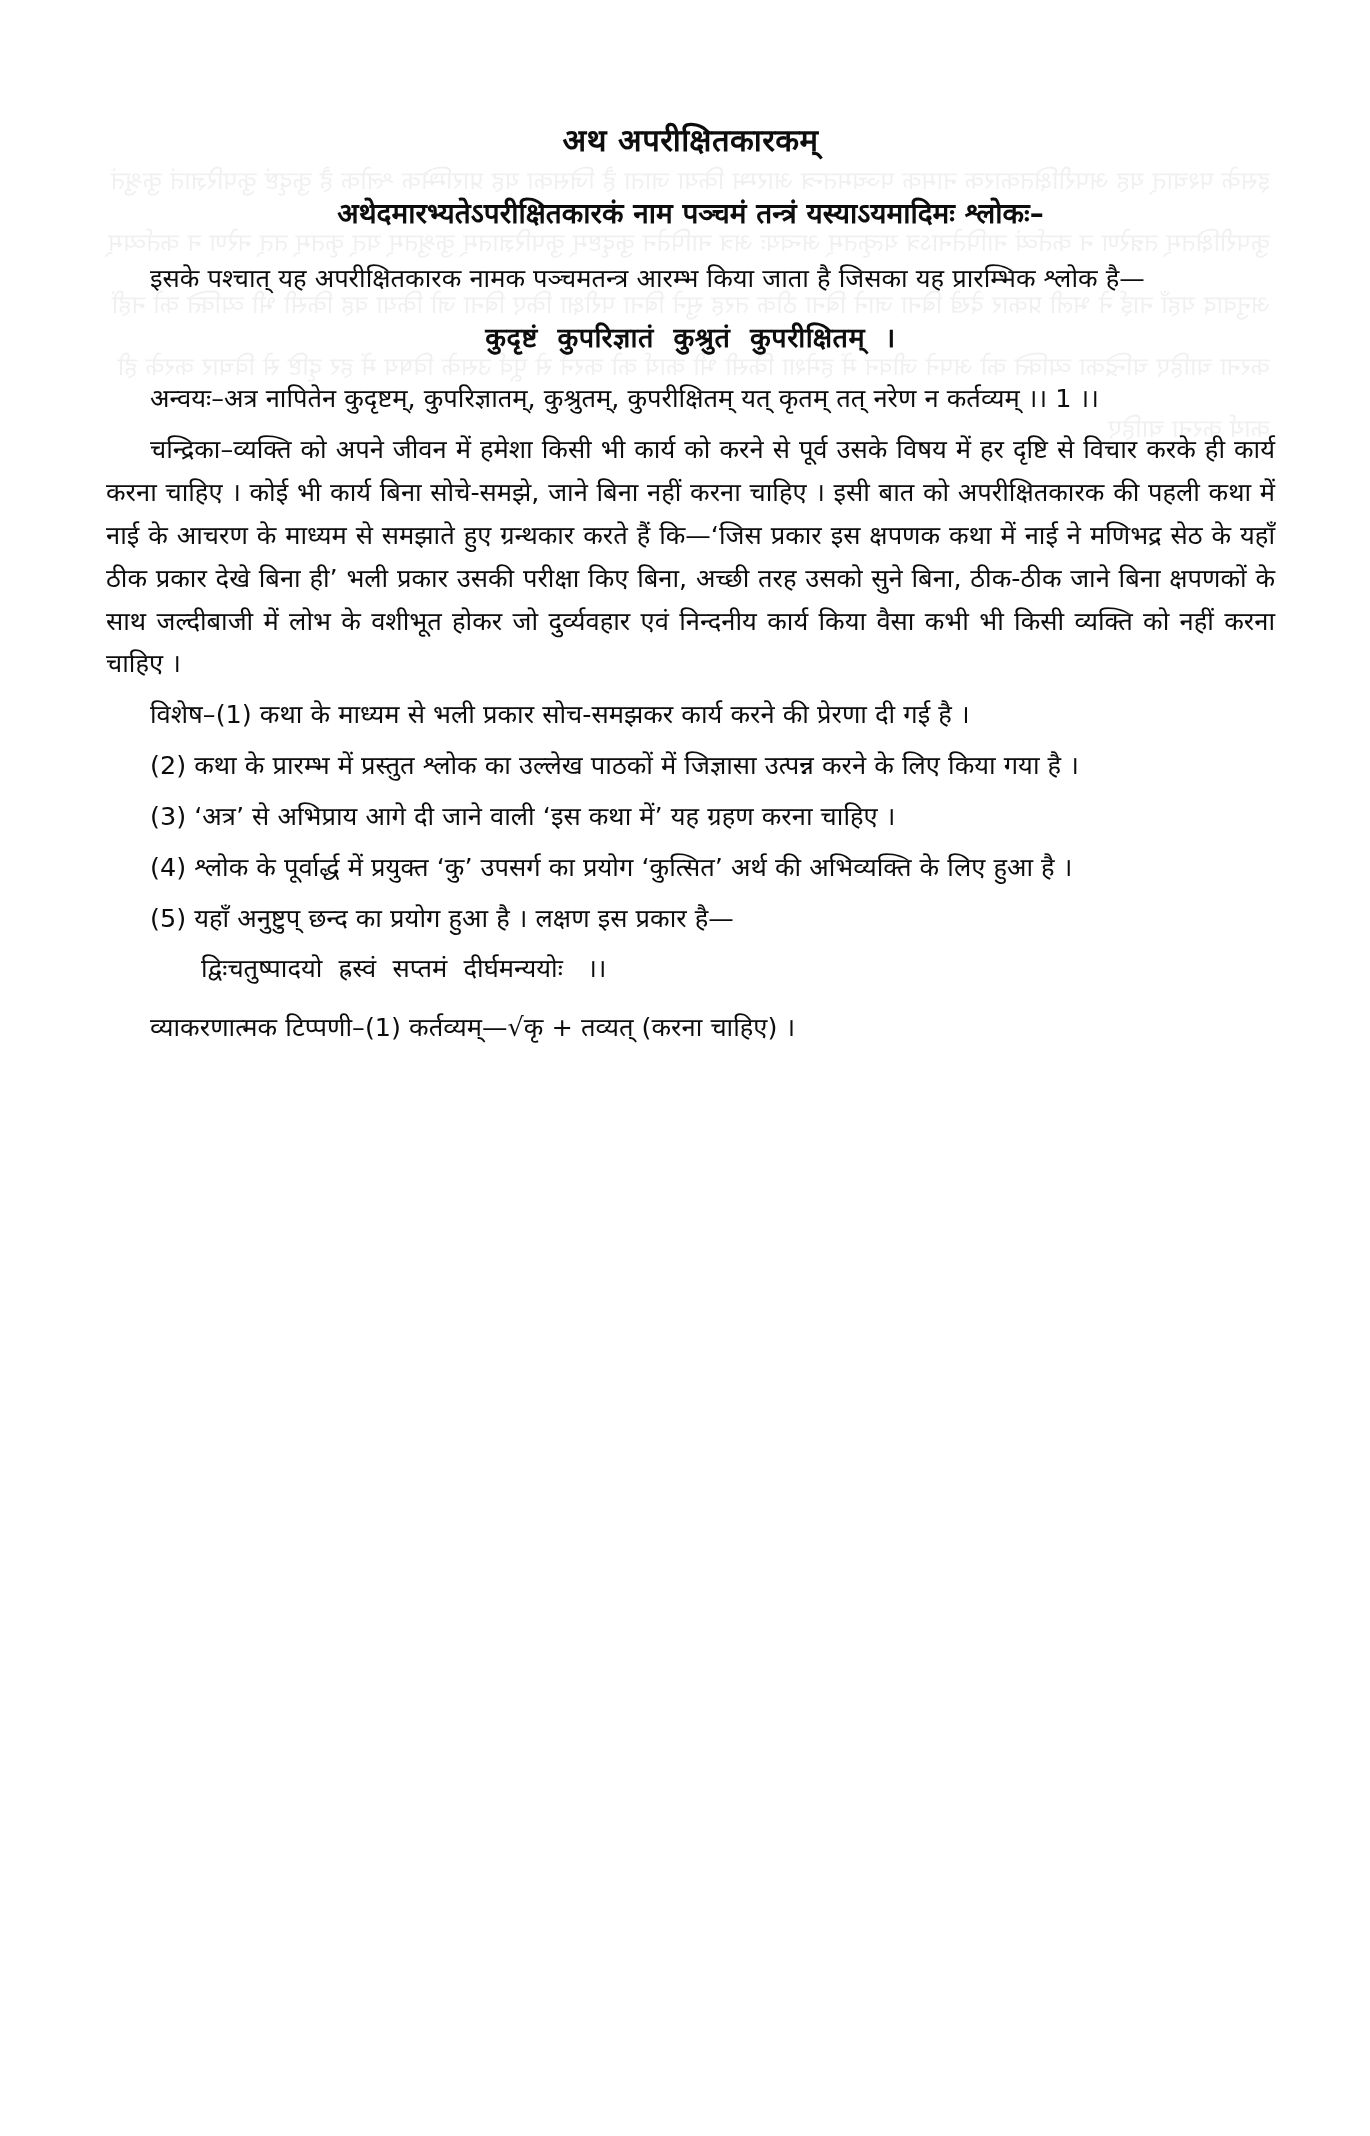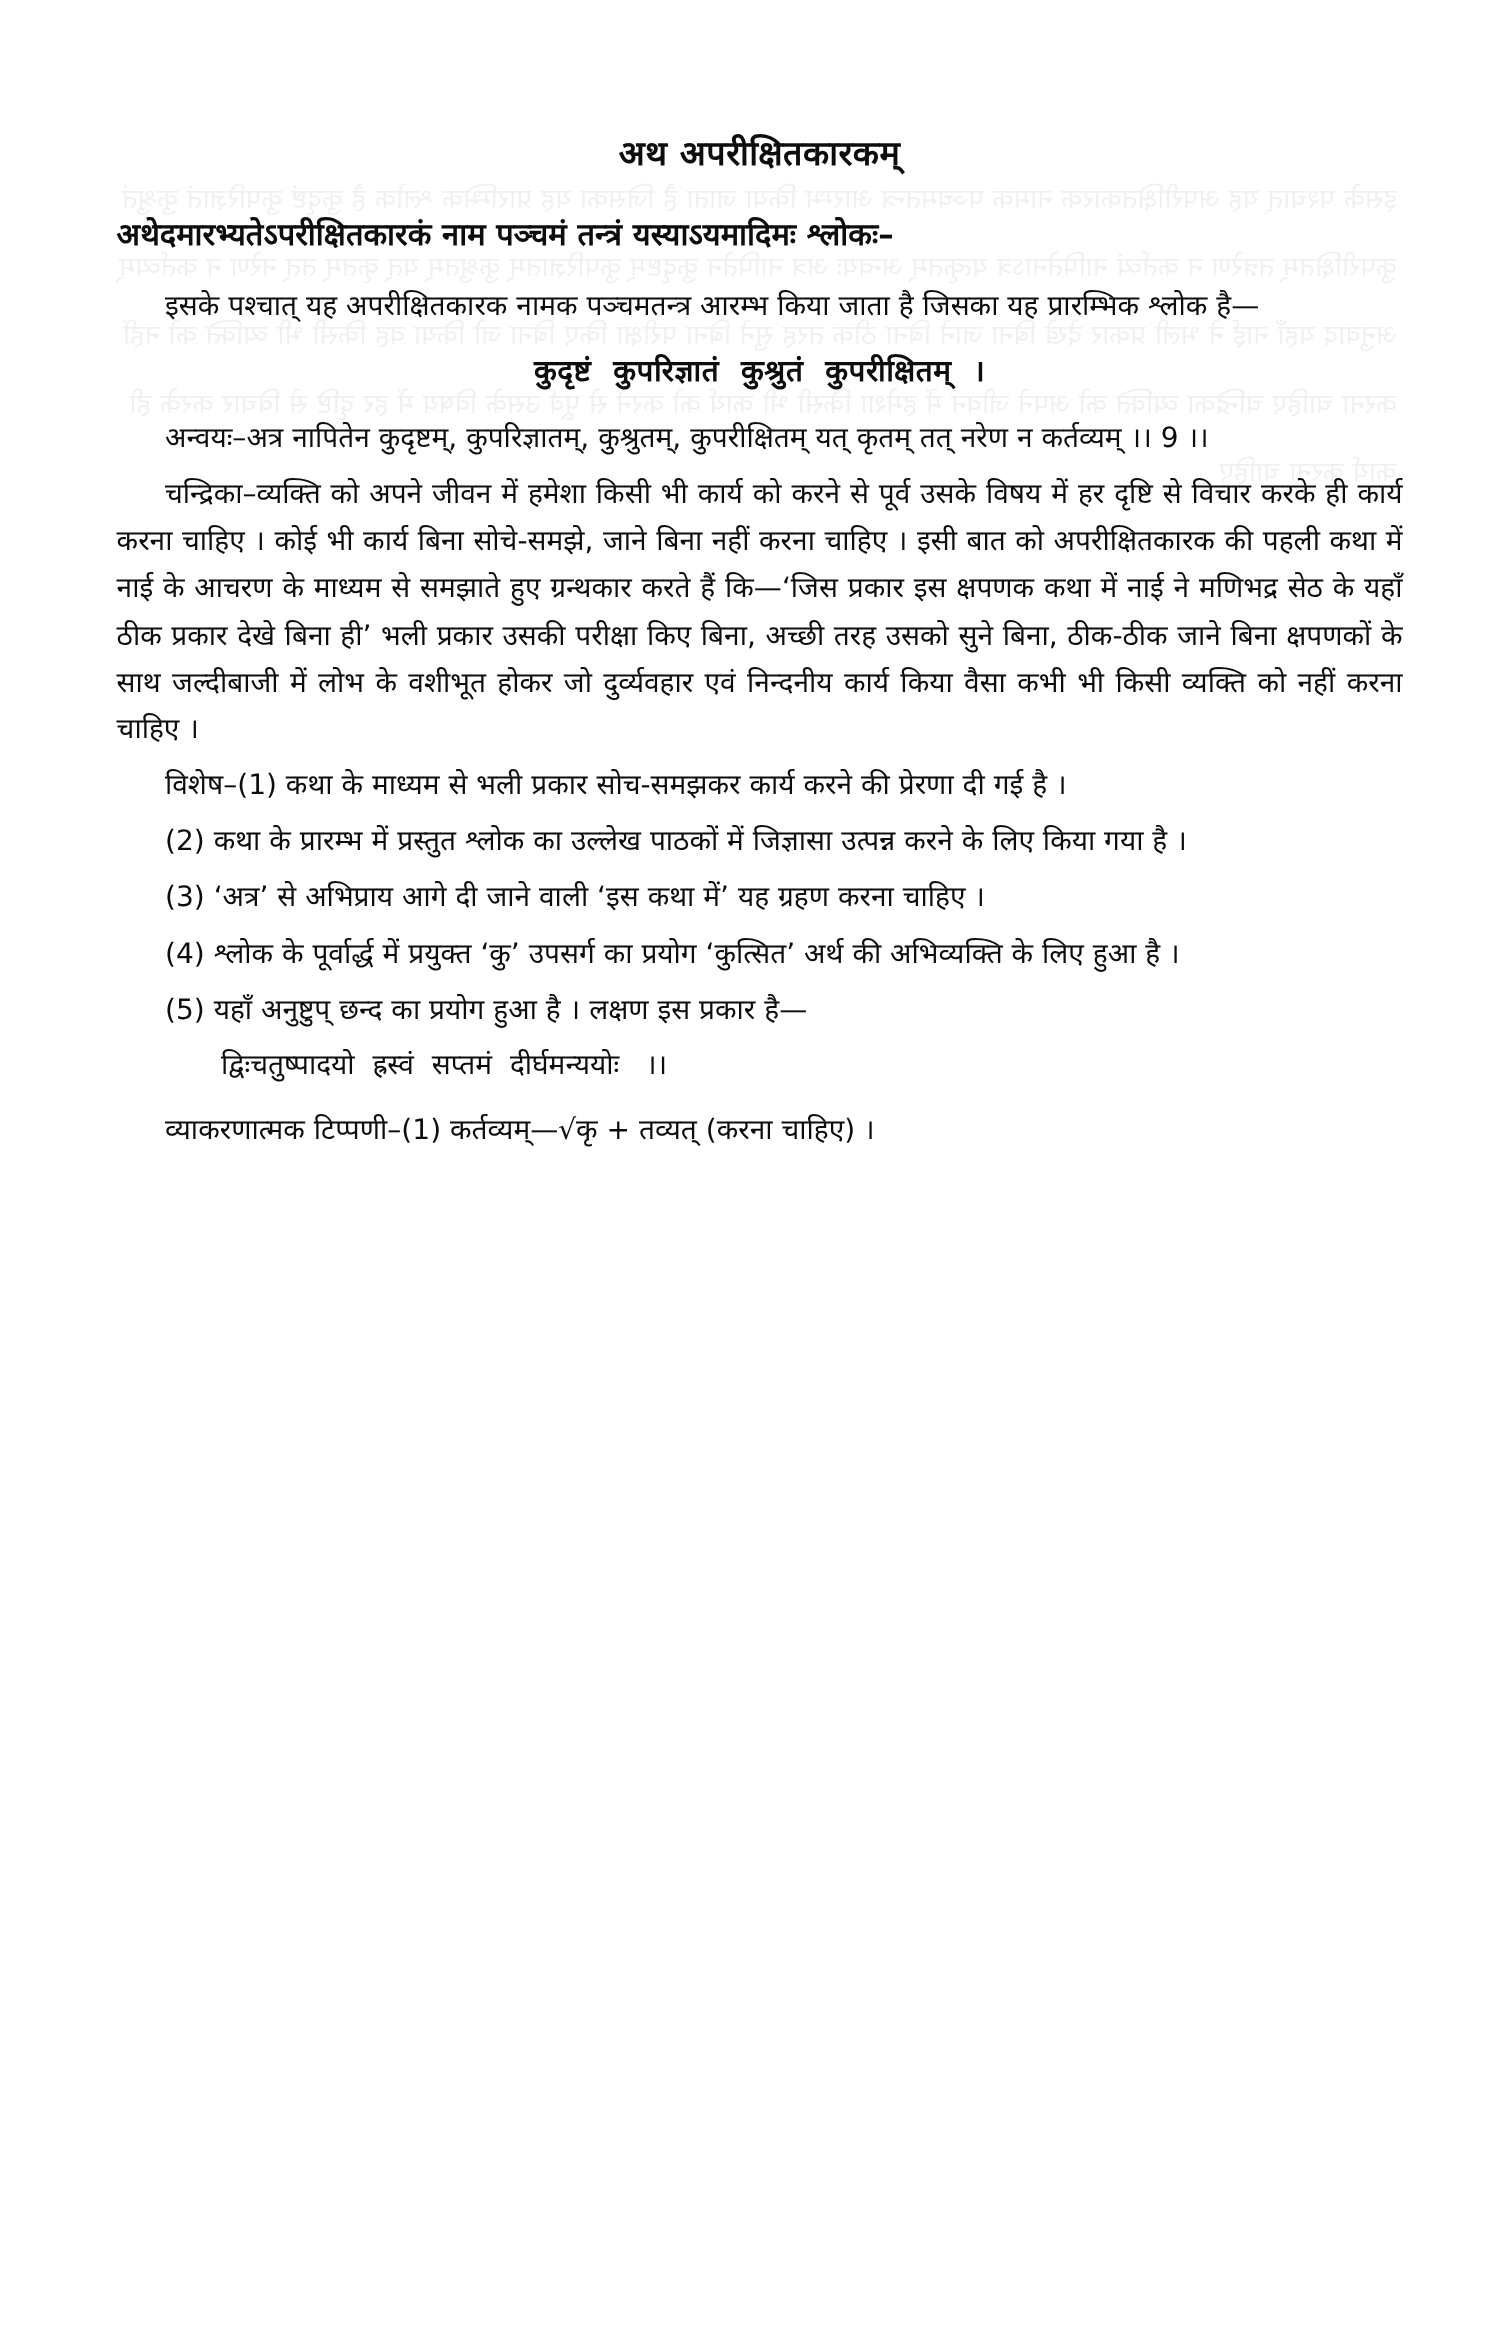--- a/index.html
+++ b/index.html
@@ -40,20 +40,21 @@
   }
   h1.title {
     text-align: center;
     font-size: 31px;
     font-weight: 700;
     letter-spacing: 0.4px;
     margin: 0 0 34px 0;
     line-height: 1.3;
   }
   .sanskrit-head {
+    text-align: center;
     font-size: 28px;
     font-weight: 700;
     margin: 0 0 22px 0;
     line-height: 1.45;
   }
   p.para {
     font-size: 25.5px;
     line-height: 1.68;
     margin: 0 0 8px 0;
     text-align: justify;
@@ -91,21 +92,21 @@
   <h1 class="title">अथ अपरीक्षितकारकम्</h1>
 
   <div class="sanskrit-head">अथेदमारभ्यतेऽपरीक्षितकारकं नाम पञ्चमं तन्त्रं यस्याऽयमादिमः श्लोकः–</div>
 
   <p class="para">इसके पश्चात् यह अपरीक्षितकारक नामक पञ्चमतन्त्र आरम्भ किया जाता है जिसका यह प्रारम्भिक श्लोक है—</p>
 
   <div class="verse">
     <span class="ln">कुदृष्टं  कुपरिज्ञातं  कुश्रुतं  कुपरीक्षितम्  ।</span>
   </div>
 
-  <p class="para"><span class="lbl">अन्वयः–</span><span>अत्र नापितेन कुदृष्टम्, कुपरिज्ञातम्, कुश्रुतम्, कुपरीक्षितम् यत् कृतम् तत् नरेण न कर्तव्यम् ।। 9 ।।</span></p>
+  <p class="para"><span class="lbl">अन्वयः–</span><span>अत्र नापितेन कुदृष्टम्, कुपरिज्ञातम्, कुश्रुतम्, कुपरीक्षितम् यत् कृतम् तत् नरेण न कर्तव्यम् ।। 1 ।।</span></p>
 
 
   <p class="para"><span class="lbl">चन्द्रिका–</span><span>व्यक्ति को अपने जीवन में हमेशा किसी भी कार्य को करने से पूर्व उसके विषय में हर दृष्टि से विचार करके ही कार्य करना चाहिए । कोई भी कार्य बिना सोचे-समझे, जाने बिना नहीं करना चाहिए । इसी बात को अपरीक्षितकारक की पहली कथा में नाई के आचरण के माध्यम से समझाते हुए ग्रन्थकार करते हैं कि—‘जिस प्रकार इस क्षपणक कथा में नाई ने मणिभद्र सेठ के यहाँ ठीक प्रकार देखे बिना ही’ भली प्रकार उसकी परीक्षा किए बिना, अच्छी तरह उसको सुने बिना, ठीक-ठीक जाने बिना क्षपणकों के साथ जल्दीबाजी में लोभ के वशीभूत होकर जो दुर्व्यवहार एवं निन्दनीय कार्य किया वैसा कभी भी किसी व्यक्ति को नहीं करना चाहिए ।</span></p>
 
   <p class="para"><span class="lbl">विशेष–</span><span>(1) कथा के माध्यम से भली प्रकार सोच-समझकर कार्य करने की प्रेरणा दी गई है ।</span></p>
 
   <p class="para">(2) कथा के प्रारम्भ में प्रस्तुत श्लोक का उल्लेख पाठकों में जिज्ञासा उत्पन्न करने के लिए किया गया है ।</p>
   <p class="para">(3) ‘अत्र’ से अभिप्राय आगे दी जाने वाली ‘इस कथा में’ यह ग्रहण करना चाहिए ।</p>
   <p class="para">(4) श्लोक के पूर्वार्द्ध में प्रयुक्त ‘कु’ उपसर्ग का प्रयोग ‘कुत्सित’ अर्थ की अभिव्यक्ति के लिए हुआ है ।</p>
   <p class="para">(5) यहाँ अनुष्टुप् छन्द का प्रयोग हुआ है । लक्षण इस प्रकार है—</p>

